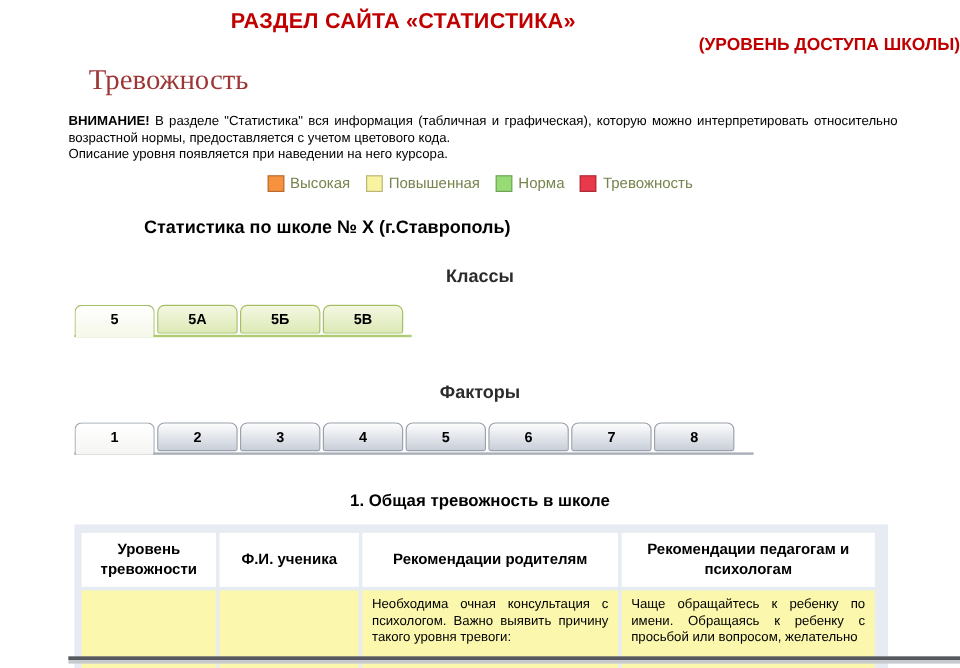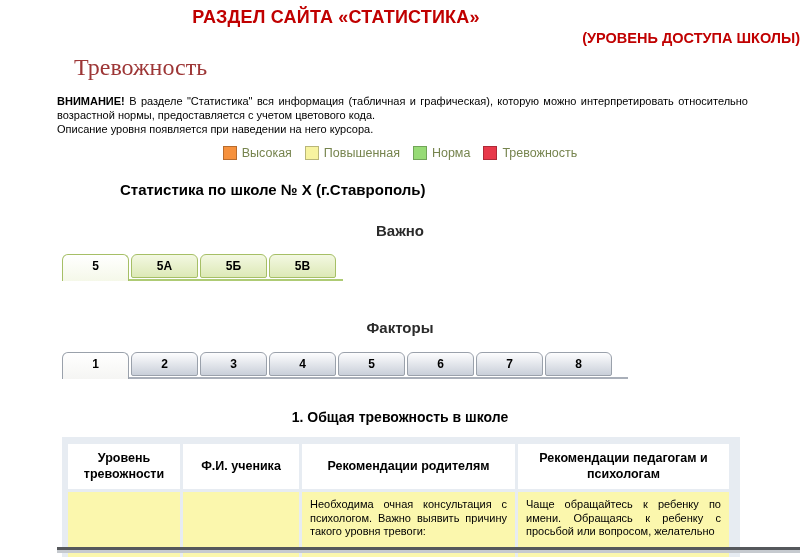--- a/index.html
+++ b/index.html
@@ -131,21 +131,21 @@
     <span class="legend-label">Норма</span>
   </div>
   <div class="legend-item">
     <span class="legend-swatch" style="background-color: rgb(232, 57, 74);"></span>
     <span class="legend-label">Тревожность</span>
   </div>
 </div>
 
 <div class="abs school-line">Статистика по школе № X  (г.Ставрополь)</div>
 
-<div class="abs group-heading classes-heading">Важно</div>
+<div class="abs group-heading classes-heading">Классы</div>
 <div class="abs tabrow class-tabs">
   <div class="tab ctab active">5</div>
   <div class="tab ctab">5А</div>
   <div class="tab ctab">5Б</div>
   <div class="tab ctab">5В</div>
 </div>
 <div class="abs class-tabs-line"></div>
 
 <div class="abs group-heading factors-heading">Факторы</div>
 <div class="abs tabrow factor-tabs">

